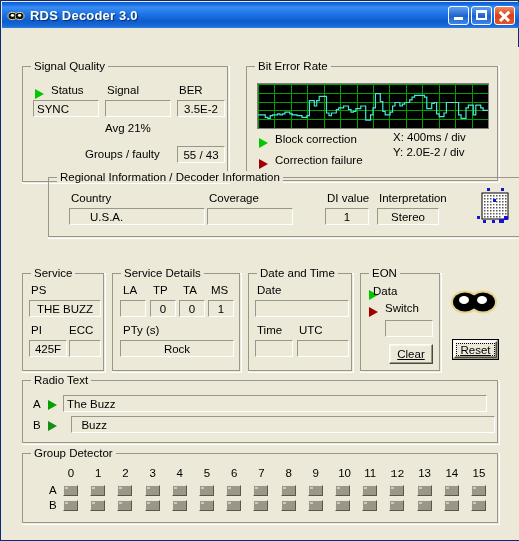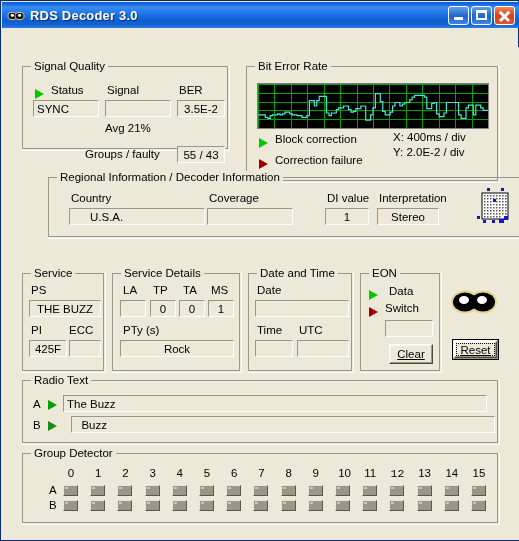--- a/index.html
+++ b/index.html
@@ -170,21 +170,21 @@
     <div class="title-btns">
       <div class="tb min"></div>
       <div class="tb max"></div>
       <div class="tb close"></div>
     </div>
   </div>
 
 
   <div class="client">
 
-    <div class="gb" style="left:20px;top:19px;width:208px;height:85px;">
+    <div class="gb" style="left:20px;top:19px;width:208px;height:118px;">
       <div class="gb-title">Signal Quality</div>
 
       <div class="tri g" style="left:12px;top:22px;"></div>
       <div class="lbl" style="left:28px;top:17px;">Status</div>
       <div class="fld" style="left:10px;top:33px;width:66px;height:17px;">SYNC</div>
 
       <div class="lbl" style="left:84px;top:17px;">Signal</div>
       <div class="fld" style="left:82px;top:33px;width:66px;height:17px;"></div>
 
       <div class="lbl" style="left:156px;top:17px;">BER</div>
@@ -362,21 +362,21 @@
       <div class="fld" style="left:6px;top:26px;width:94px;height:17px;"></div>
       <div class="lbl" style="left:8px;top:50px;">Time</div>
       <div class="lbl" style="left:50px;top:50px;">UTC</div>
       <div class="fld" style="left:6px;top:66px;width:38px;height:17px;"></div>
       <div class="fld" style="left:48px;top:66px;width:52px;height:17px;"></div>
     </div>
 
     <div class="gb" style="left:358px;top:226px;width:82px;height:100px;">
       <div class="gb-title">EON</div>
       <div class="tri g" style="left:8px;top:16px;"></div>
-      <div class="lbl" style="left:28px;top:11px;">Data</div>
+      <div class="lbl" style="left:12px;top:11px;">Data</div>
       <div class="tri r" style="left:8px;top:33px;"></div>
       <div class="lbl" style="left:24px;top:28px;">Switch</div>
       <div class="fld" style="left:24px;top:46px;width:48px;height:17px;"></div>
       <div class="btn" style="left:28px;top:70px;width:44px;height:20px;">
         <span class="u">Clear</span>
       </div>
     </div>
 
     <div class="glasses" style="left:448px;top:238px;">
       <svg width="48" height="34" viewBox="0 0 48 34">

